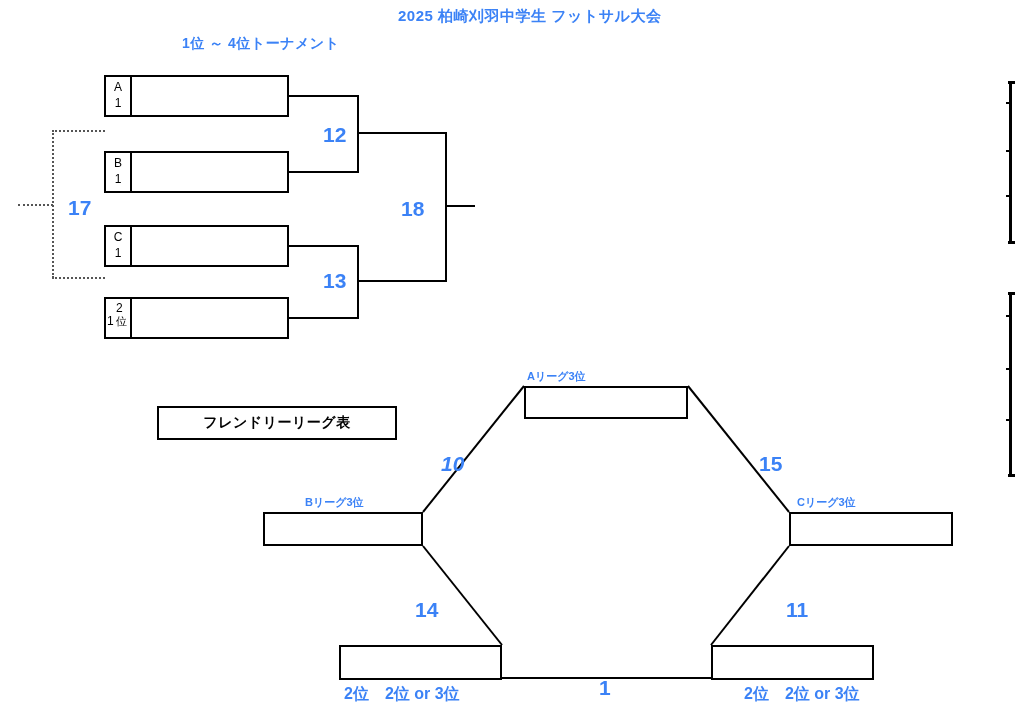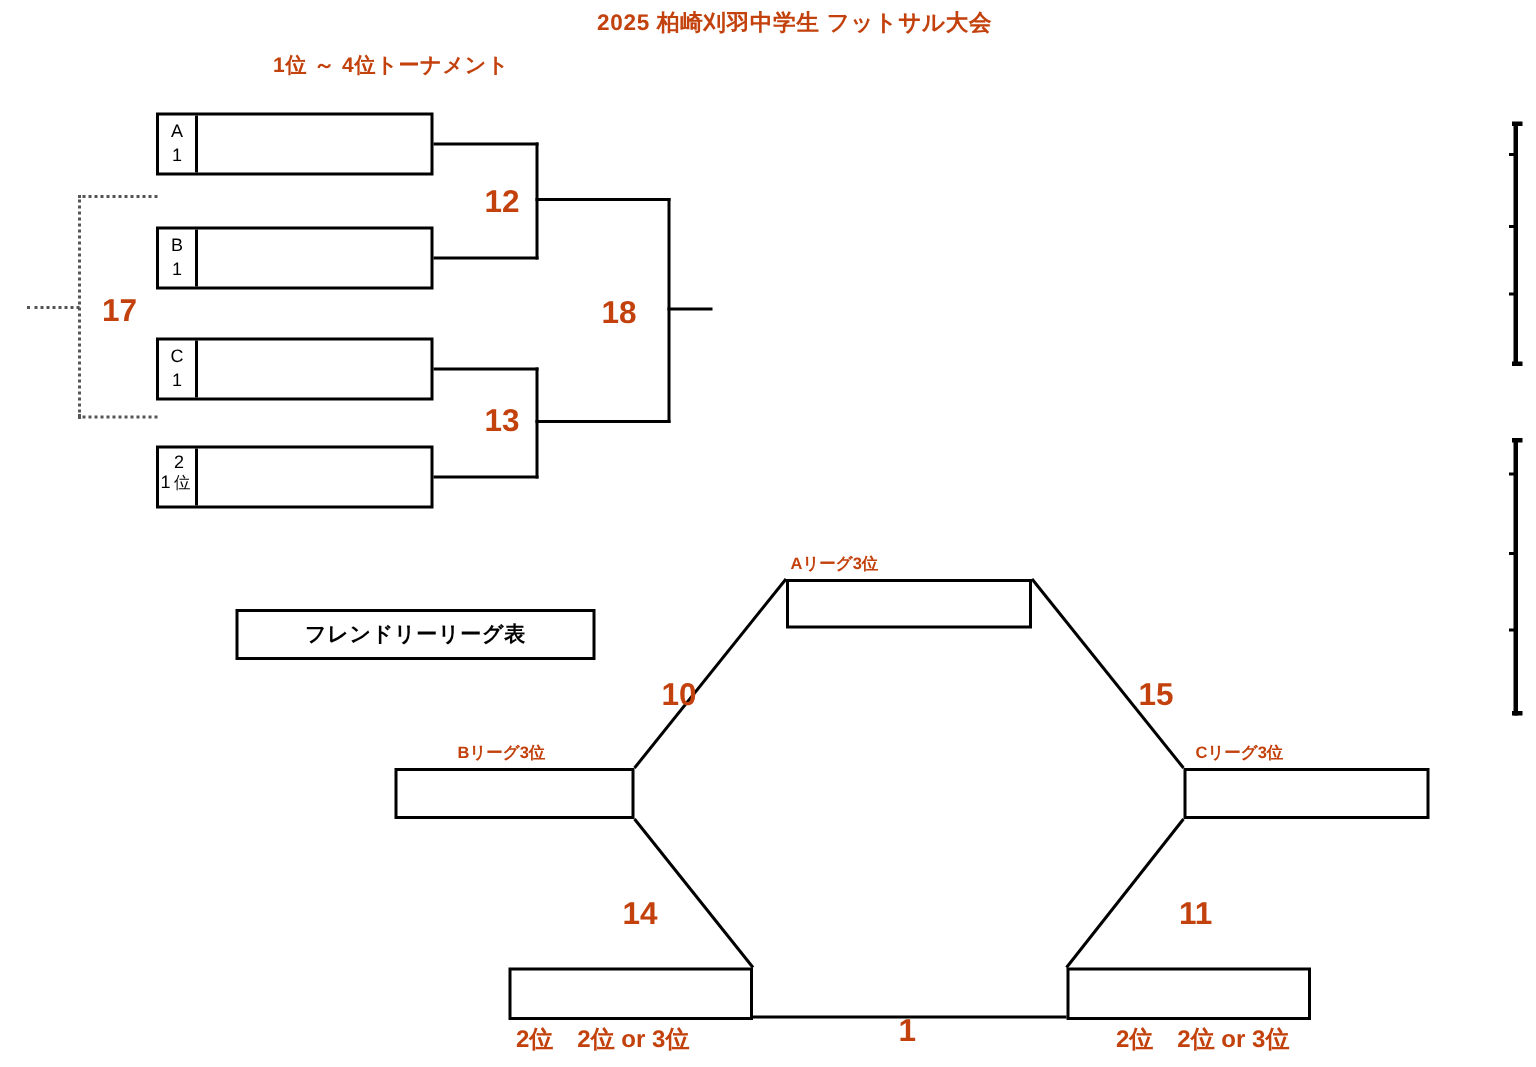--- a/index.html
+++ b/index.html
@@ -18,21 +18,21 @@
     height: 711px;
     overflow: hidden;
     background: #ffffff;
   }
 
   
   .txt {
     position: absolute;
     white-space: nowrap;
     line-height: 1;
-    color: #c2410c;
+    color: #3b82f6;
   }
   .title {
     font-size: 15px;
     font-weight: bold;
     letter-spacing: 0.5px;
   }
   .subtitle {
     font-size: 14px;
     font-weight: bold;
     letter-spacing: 0.5px;
@@ -260,21 +260,21 @@
 
     <line x1="688" y1="386" x2="789" y2="512" stroke="#000000" stroke-width="2"></line>
 
     <line x1="423" y1="546" x2="502" y2="645" stroke="#000000" stroke-width="2"></line>
 
     <line x1="789" y1="546" x2="711" y2="645" stroke="#000000" stroke-width="2"></line>
 
     <line x1="502" y1="678" x2="711" y2="678" stroke="#000000" stroke-width="2"></line>
   </svg>
 
-  <div class="txt match-no" style="left:441px; top:453px;">10</div>
+  <div class="txt match-no" style="left:441px; top:453px;font-style:italic;">10</div>
   <div class="txt match-no" style="left:759px; top:453px;">15</div>
   <div class="txt match-no" style="left:415px; top:599px;">14</div>
   <div class="txt match-no" style="left:786px; top:599px;">11</div>
   <div class="txt match-no" style="left:599px; top:677px;">1</div>
 
   <div class="edge-table" style="left:1009px; top:82px; height:162px;">
     <div class="edge-cap" style="top:-1px;"></div>
     <div class="edge-tick" style="top:20px;"></div>
     <div class="edge-tick" style="top:68px;"></div>
     <div class="edge-tick" style="top:113px;"></div>

